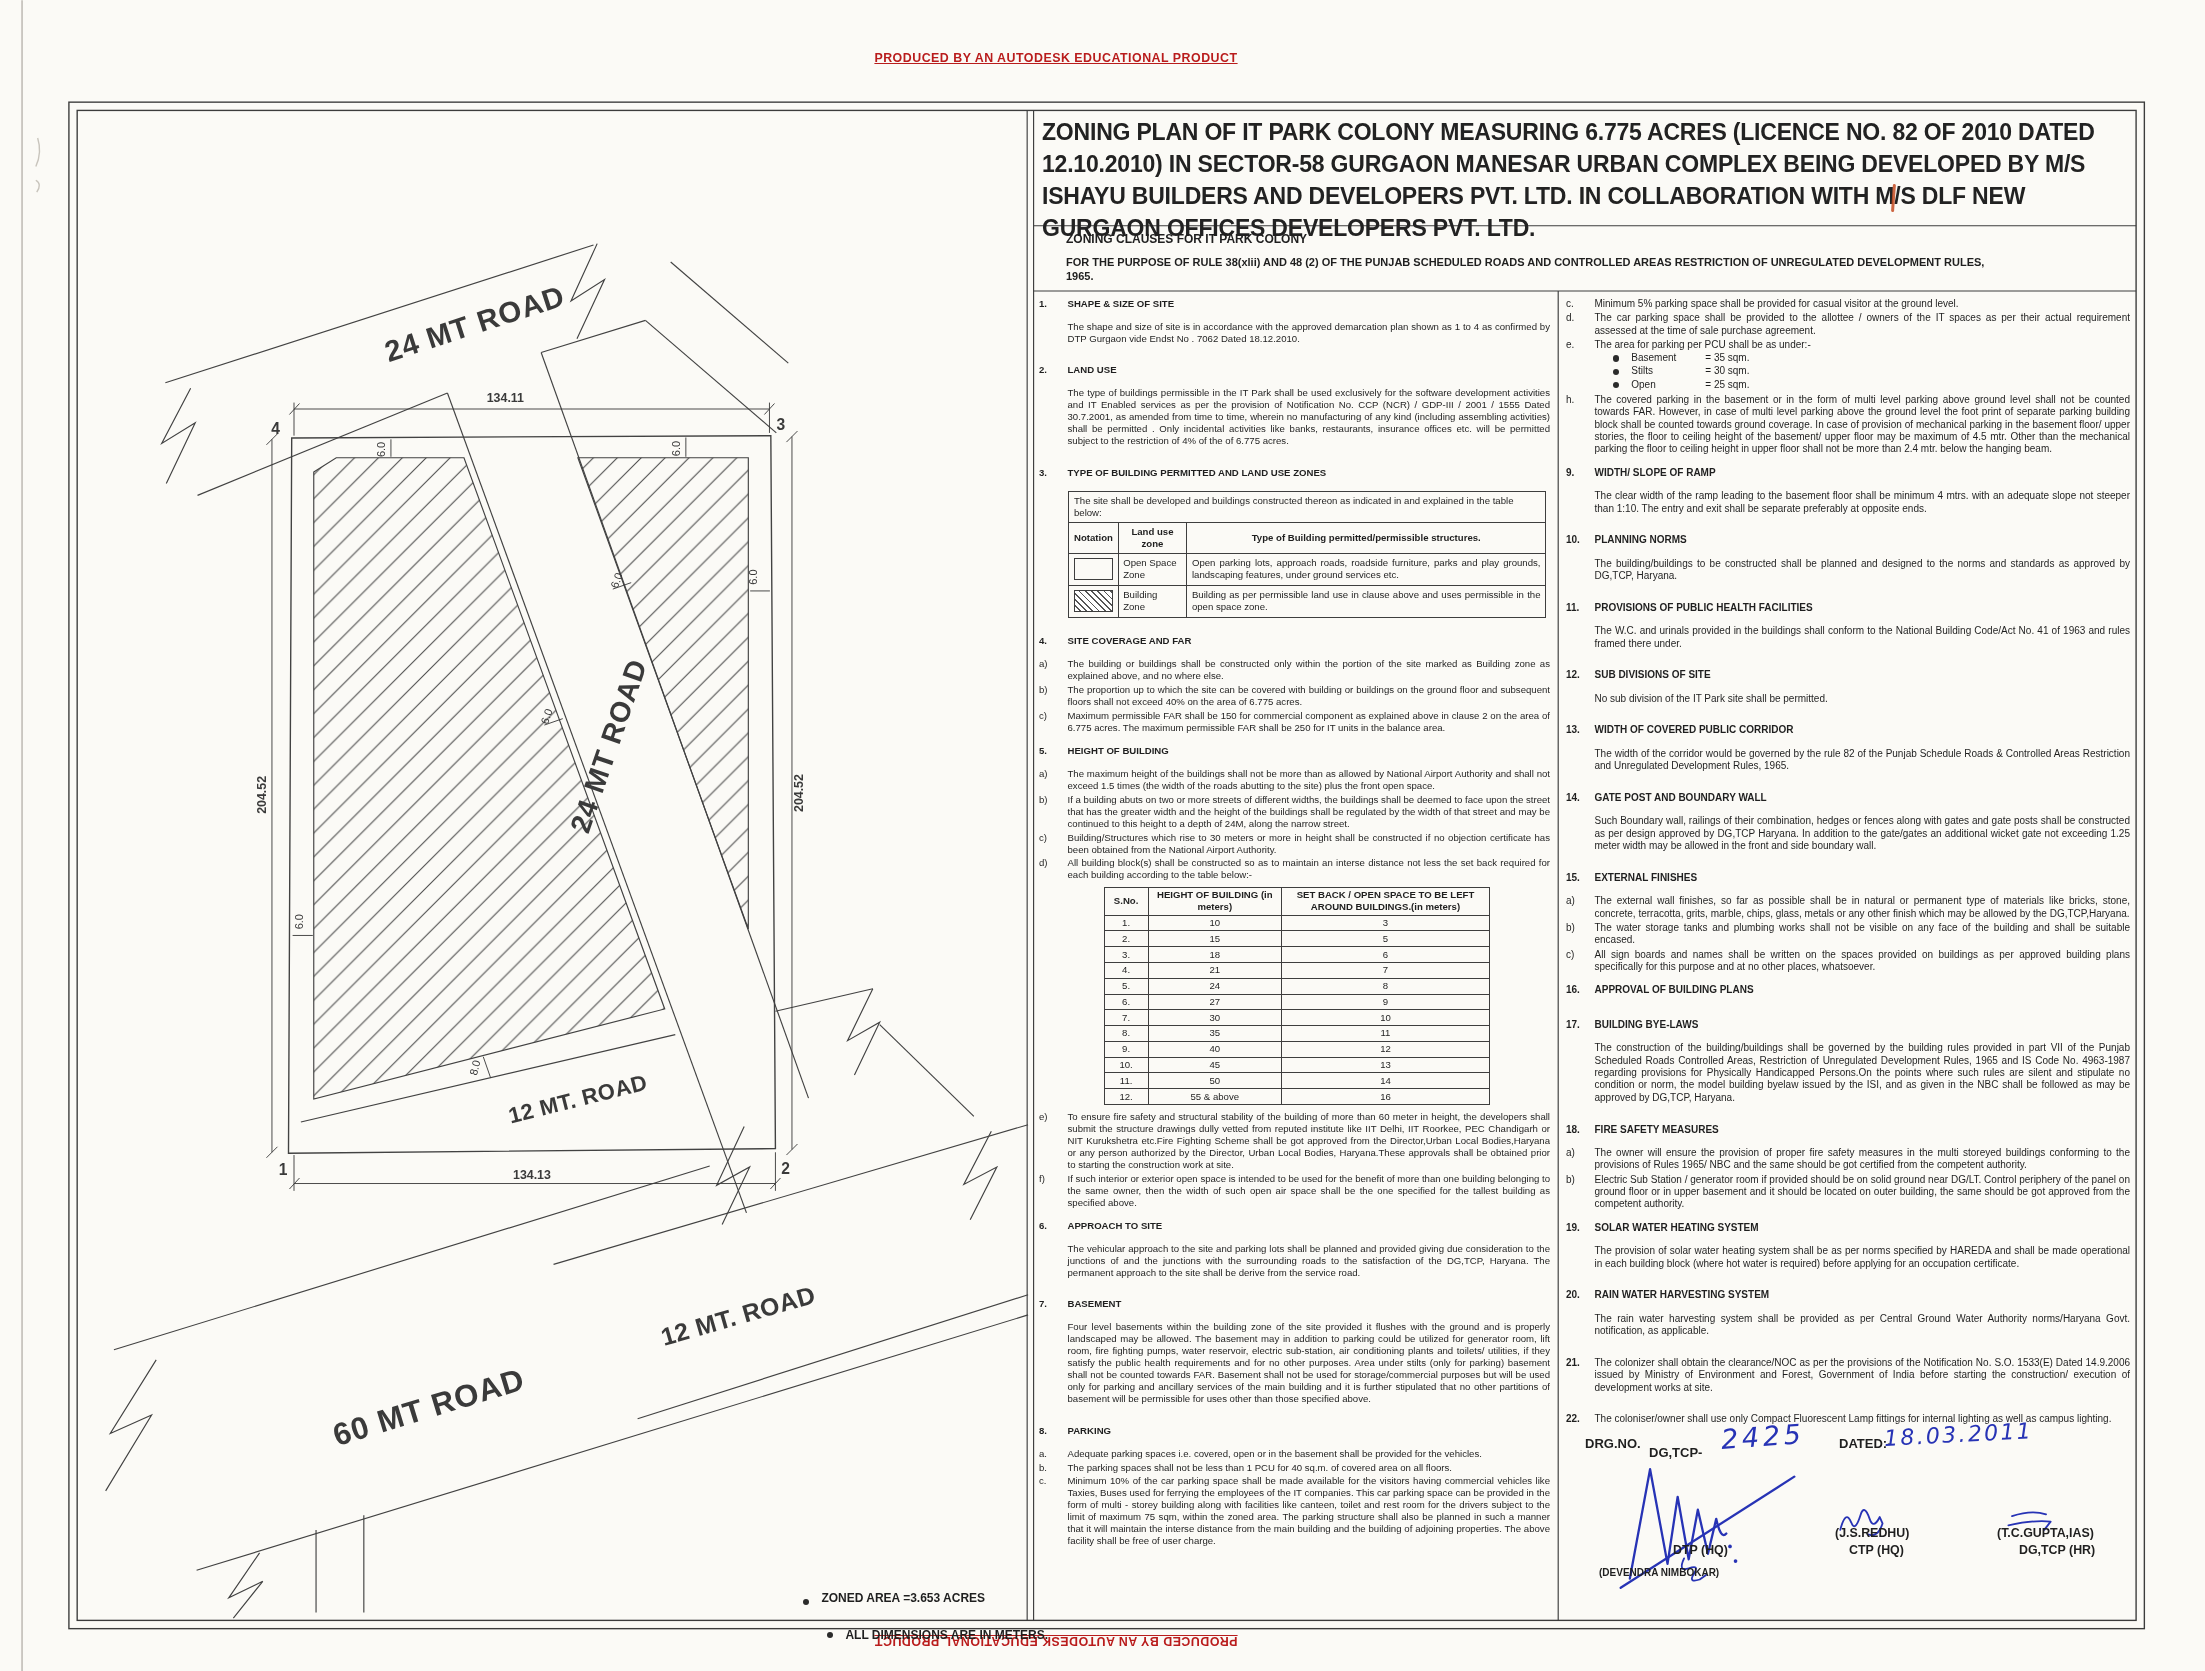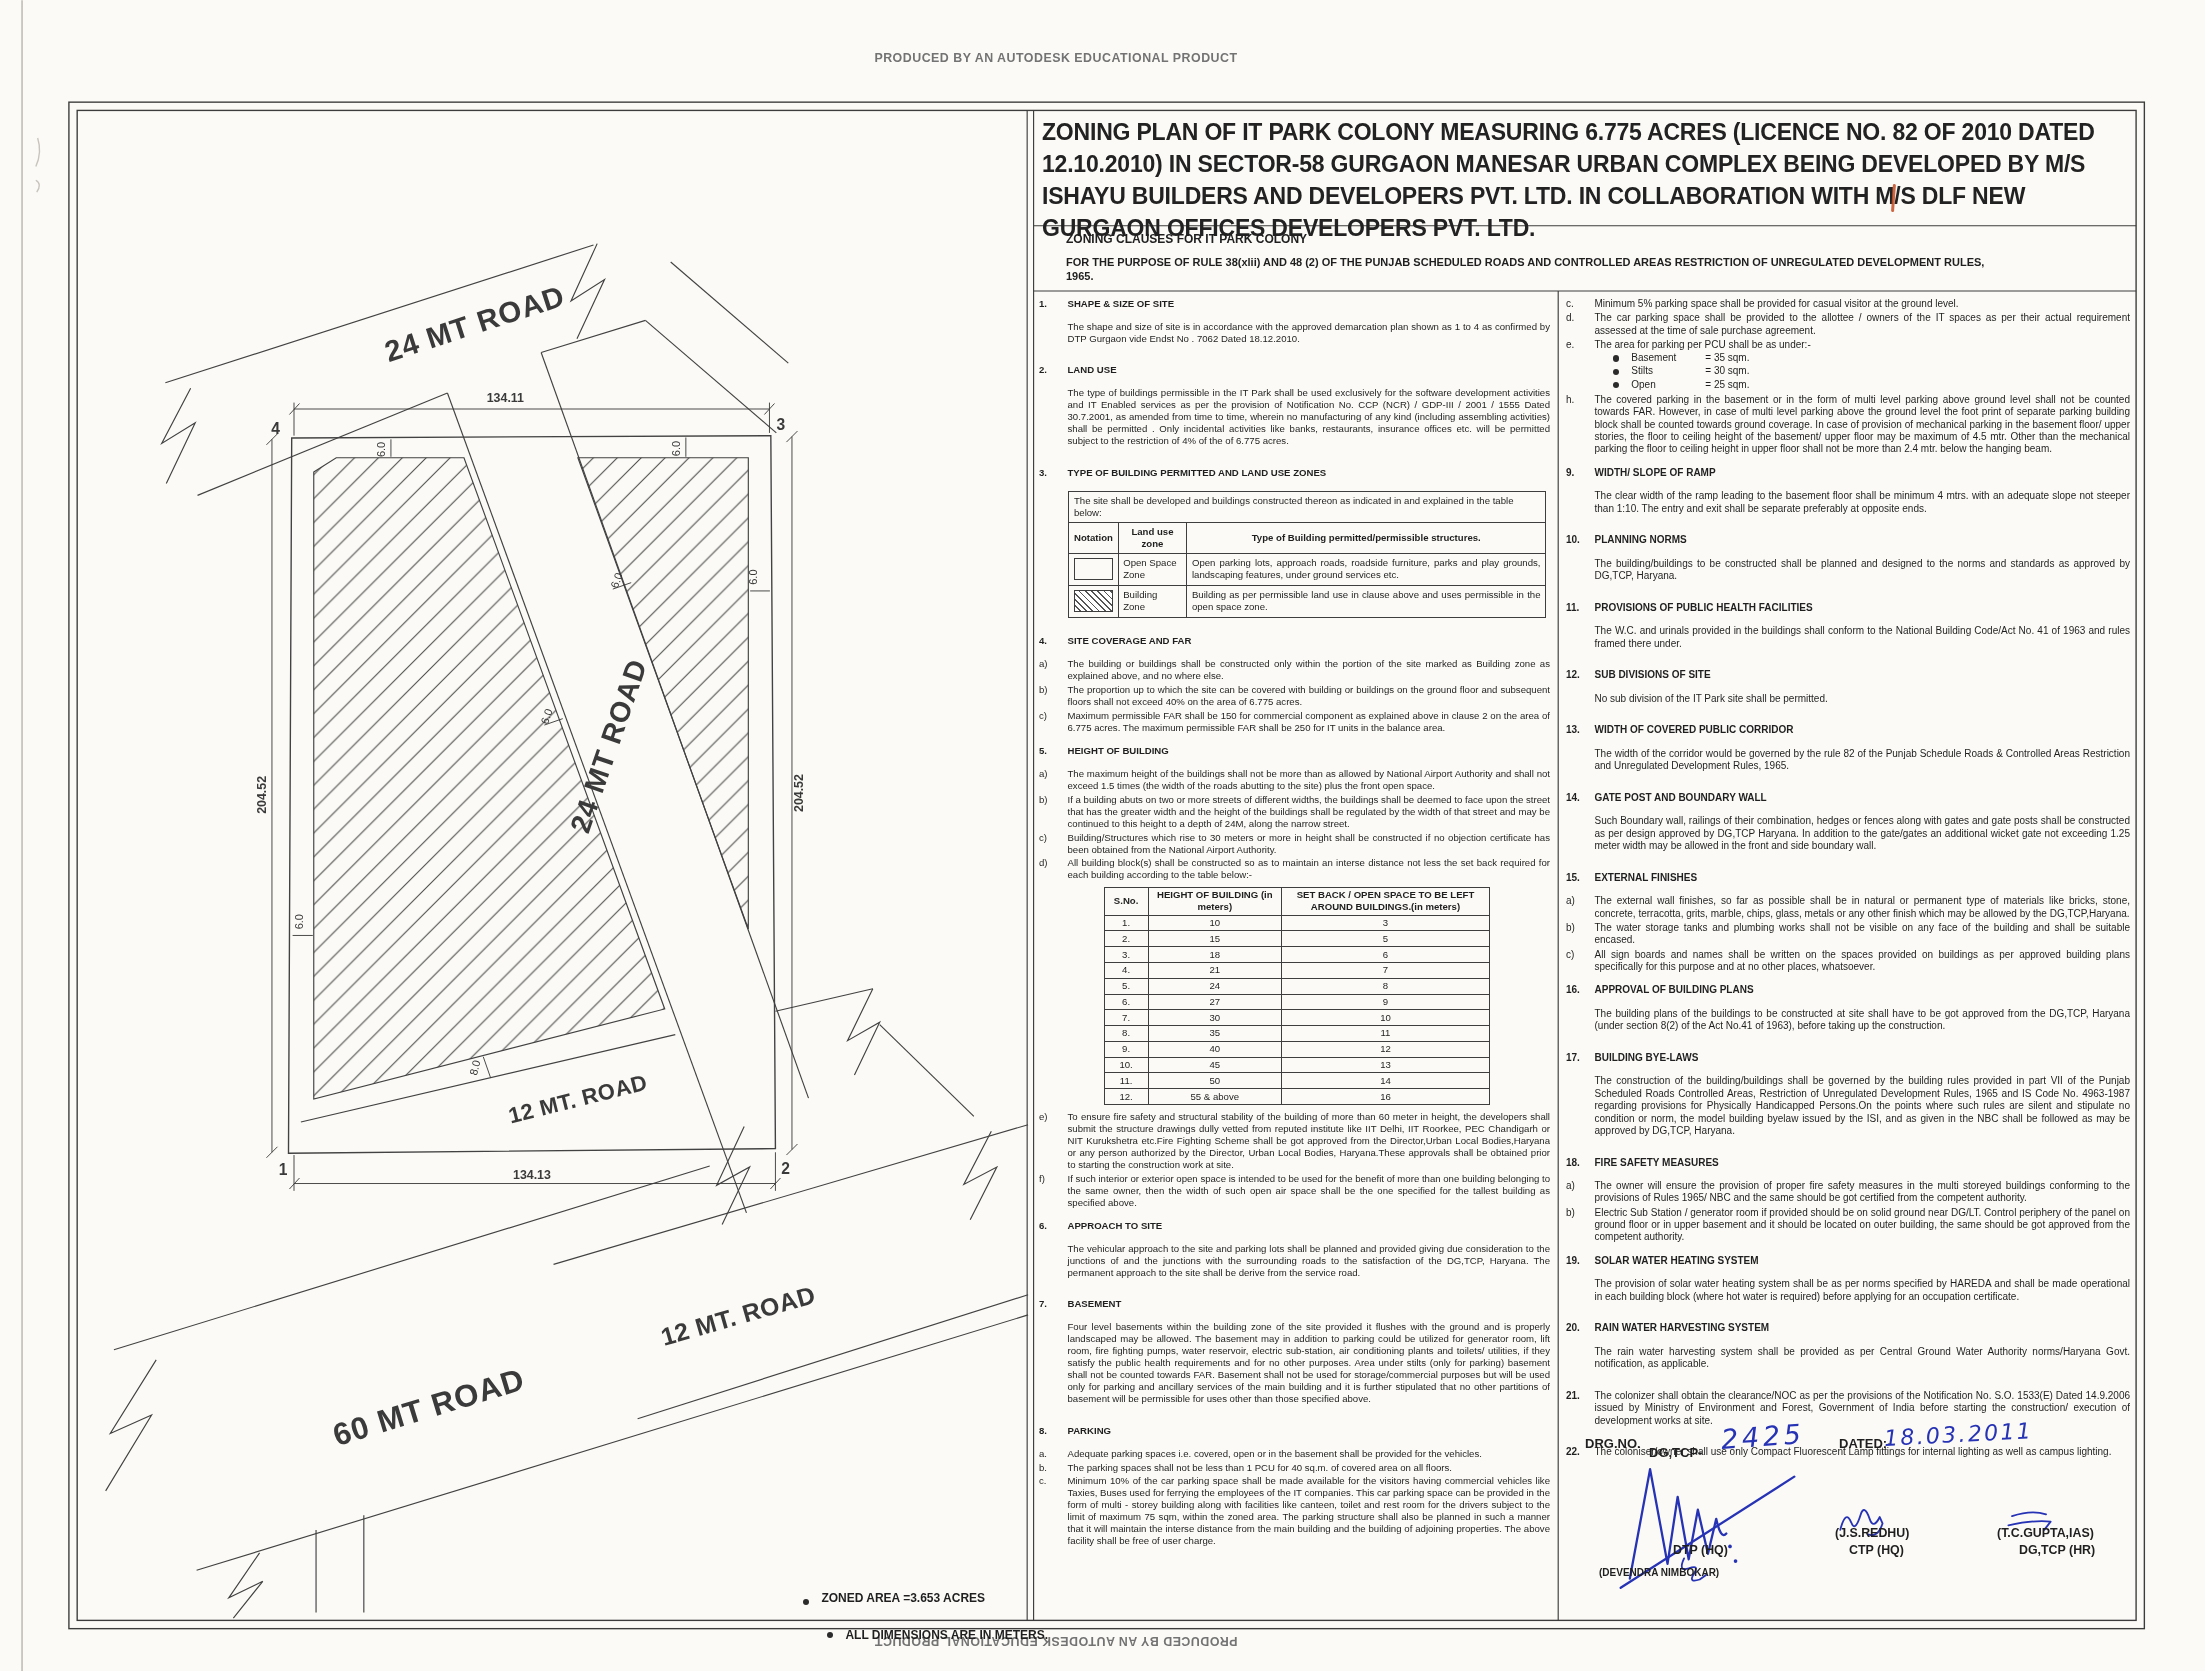--- a/index.html
+++ b/index.html
@@ -1,20 +1,20 @@
 <!DOCTYPE html>
 <html style="font-size:7.4px"><head>
 <meta charset="utf-8">
 <style>
   html,body{margin:0;padding:0;}
   body{width:2205px;height:1672px;position:relative;background:#fbfaf6;
        font-family:"Liberation Sans",sans-serif;color:#1f1f1f;overflow:hidden;}
   .sheet{position:absolute;inset:0;}
   .banner{position:absolute;left:753px;width:606px;text-align:center;
-          font-size:12.4px;font-weight:bold;letter-spacing:0.5px;color:#737373;}
+          font-size:12.4px;font-weight:bold;letter-spacing:0.5px;color:#b91c1c;text-decoration:underline;}
   .banner.top{top:51px;}
   .banner.bottom{top:1634px;transform:rotate(180deg);}
   svg.layer{position:absolute;left:0;top:0;}
   
   .titleblock{position:absolute;left:1042px;top:116px;width:1084px;}
   .tl{font-size:23px;line-height:32px;font-weight:bold;letter-spacing:-0.2px;color:#222;white-space:nowrap;}
   .subhead{position:absolute;left:1066px;top:232px;width:1057px;}
   .sh1{font-size:12px;font-weight:bold;margin-bottom:10px;}
   .sh2,.sh3{font-size:11px;font-weight:bold;line-height:13.8px;}
   
@@ -618,26 +618,20 @@
           </div>
         </div>
       </div>
       <div class="sec">
         <div class="row">
           <div class="lab bold">16.</div>
           <div class="bodycell">
             <div class="heading">APPROVAL OF BUILDING PLANS</div>
           </div>
         </div>
-        <div class="row">
-          <div class="lab"></div>
-          <div class="bodycell">
-            <div class="para">The building plans of the buildings to be constructed at site shall have to be got approved from the DG,TCP, Haryana (under section 8(2) of the Act No.41 of 1963), before taking up the construction.</div>
-          </div>
-        </div>
       </div>
       <div class="sec">
         <div class="row">
           <div class="lab bold">17.</div>
           <div class="bodycell">
             <div class="heading">BUILDING BYE-LAWS</div>
           </div>
         </div>
         <div class="row">
           <div class="lab"></div>

